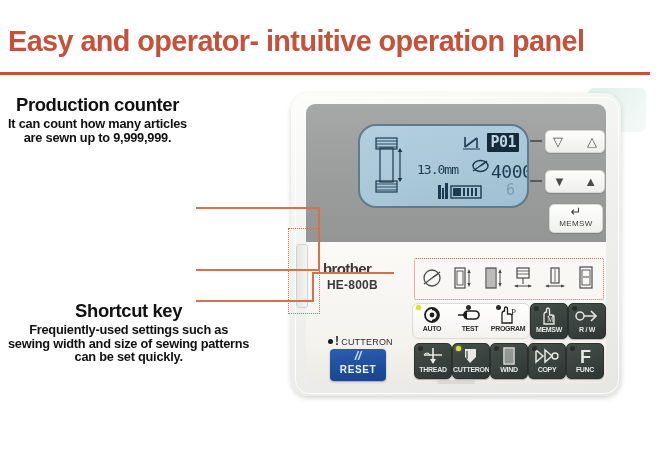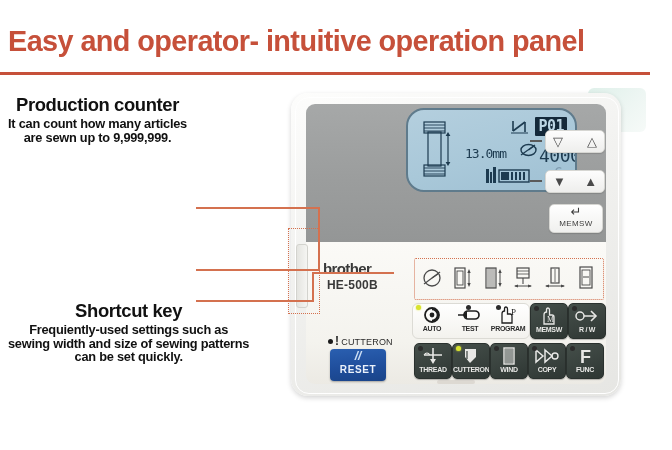--- a/index.html
+++ b/index.html
@@ -92,25 +92,24 @@
 
   
   .sd-slot{
     position:absolute;left:296px;top:244px;width:10px;height:62px;
     background:linear-gradient(90deg,#e4e4e0,#f5f5f2);
     border:1px solid #d3d3ce;border-radius:3px;
   }
 
   
   .lcd{
-    position:absolute;left:358px;top:108px;width:167px;height:80px;
+    position:absolute;left:358px;top:124px;width:167px;height:80px;
     background:linear-gradient(165deg,#b4cfde 0%,#a9c8d9 55%,#9fc0d3 100%);
     border:2px solid #5f7b8c;border-radius:18px;
     overflow:hidden;
-    margin-left:48px;
   }
   .lcd .pattern{
     position:absolute;left:13px;top:11px;width:30px;height:56px;
   }
   .lcd .dim{
     position:absolute;left:57px;top:36px;font-size:13px;color:#1d3b50;
     font-family:"DejaVu Sans Mono", monospace;letter-spacing:-1px;
   }
   .lcd .stitch-icon{position:absolute;left:103px;top:10px;}
   .lcd .pnum{
@@ -298,21 +297,21 @@
   <div class="arrowpad" id="arrowpad-2">
     <span class="a-l">▼</span>
     <span class="a-r">▲</span>
   </div>
   <div class="enter-key">
     <span class="glyph">↵</span>
     <span class="lbl">MEMSW</span>
   </div>
 
   <div class="brand">brother</div>
-  <div class="model">HE-500B</div>
+  <div class="model">HE-800B</div>
 
   <div class="shortcut-row">
     <div class="sc">
       <svg width="24" height="26" viewBox="0 0 24 26">
           <circle cx="12" cy="13" r="8" fill="none" stroke="#4a4a4a" stroke-width="1.3"></circle>
           <line x1="12" y1="13" x2="18" y2="9" stroke="#4a4a4a" stroke-width="1.2"></line>
           <line x1="4" y1="19" x2="20" y2="7" stroke="#4a4a4a" stroke-width="1.2"></line>
         </svg>
     </div>
     <div class="sc">

